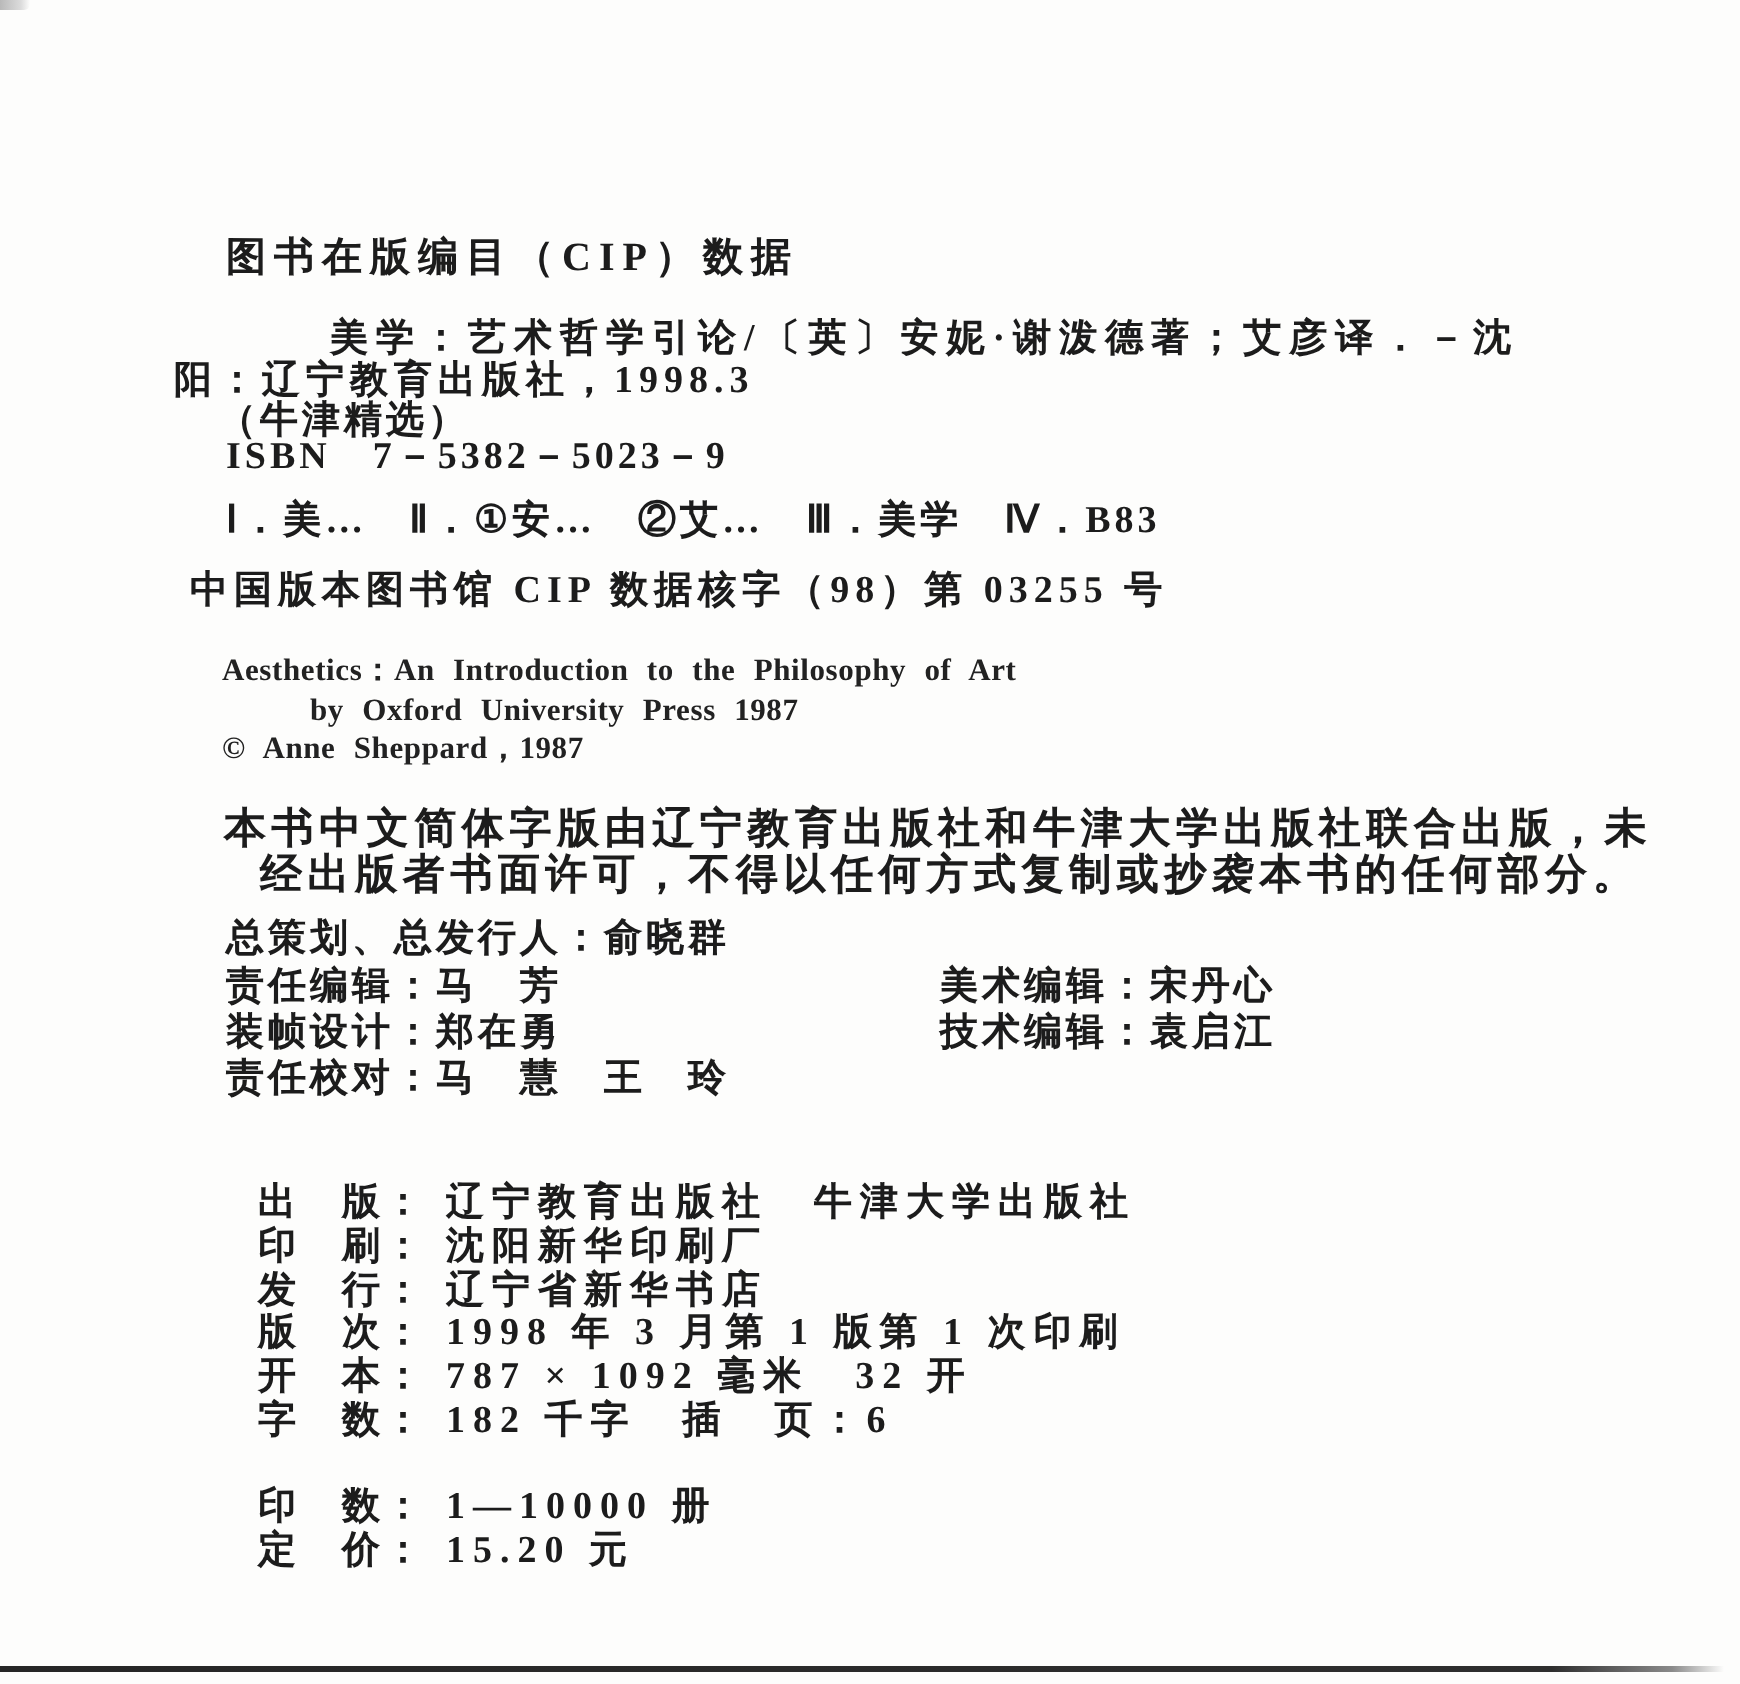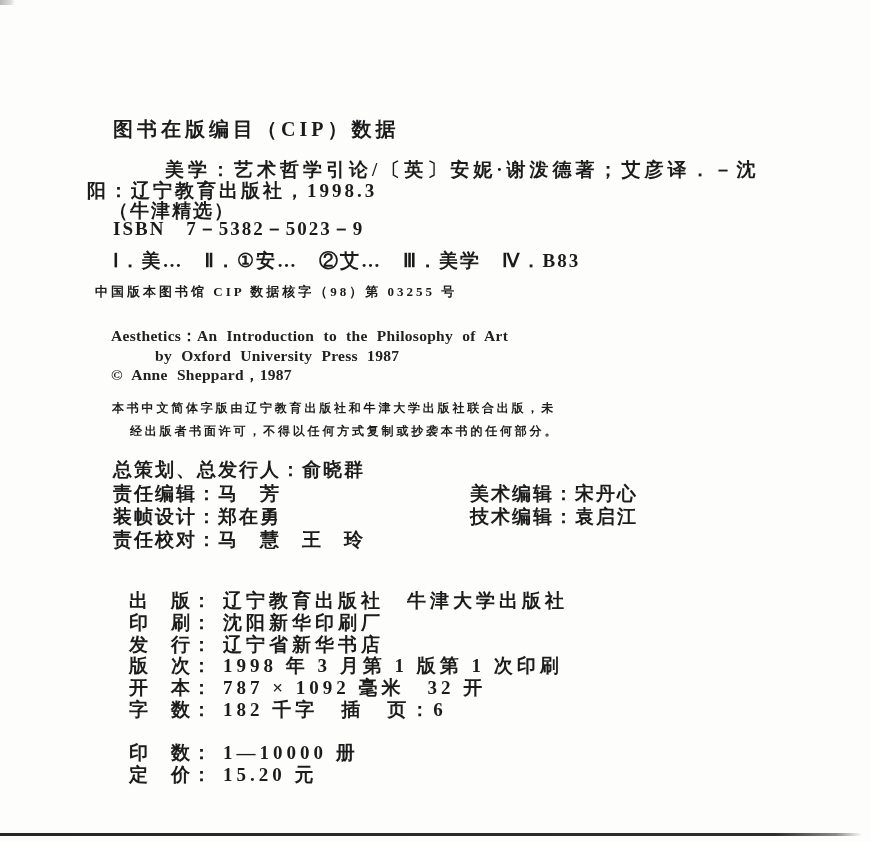--- a/index.html
+++ b/index.html
@@ -17,23 +17,23 @@
     color:#1c1c1c;
     font-family:"Liberation Serif", serif;
     line-height:1.15;
   }
   .heading{font-size:20px;letter-spacing:4px;font-weight:bold;}
   .cip-body{font-size:19px;letter-spacing:4px;font-weight:bold;margin-left:48px;}
   .cip-cont{font-size:19px;letter-spacing:3px;font-weight:bold;}
   .series{font-size:19px;letter-spacing:2px;font-weight:bold;}
   .isbn{font-size:19px;letter-spacing:2px;font-weight:bold;}
   .classif{font-size:19px;letter-spacing:2px;font-weight:bold;}
-  .ciprec{font-size:13px;letter-spacing:3px;font-weight:bold;}
+  .ciprec{font-size:19px;letter-spacing:3px;font-weight:bold;}
   .eng{font-size:15.5px;letter-spacing:0.3px;word-spacing:5px;font-weight:bold;color:#222;font-family:Liberation Serif, serif;}
-  .notice{font-size:12px;letter-spacing:2.8px;font-weight:bold;}
+  .notice{font-size:21px;letter-spacing:2.8px;font-weight:bold;}
   .staff{font-size:19px;letter-spacing:2px;font-weight:bold;}
   .pub-row{position:absolute;left:113px;white-space:pre;color:#1c1c1c;}
   .pub-label{
     display:inline-block;
     font-size:19px;font-weight:bold;letter-spacing:2px;
     white-space:pre;
   }
   .pub-value{
     font-size:19px;font-weight:bold;letter-spacing:4px;
     margin-left:10px;white-space:pre;

